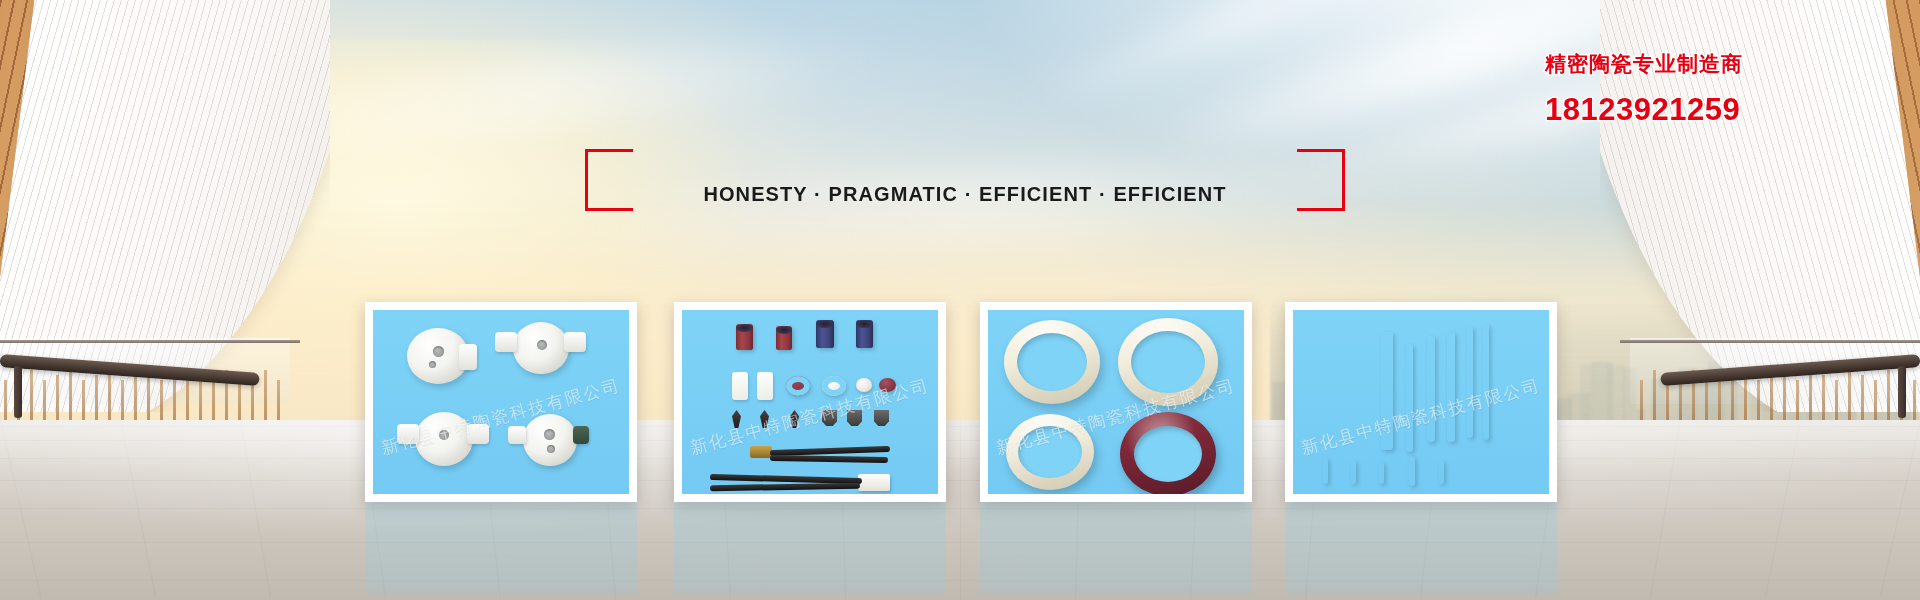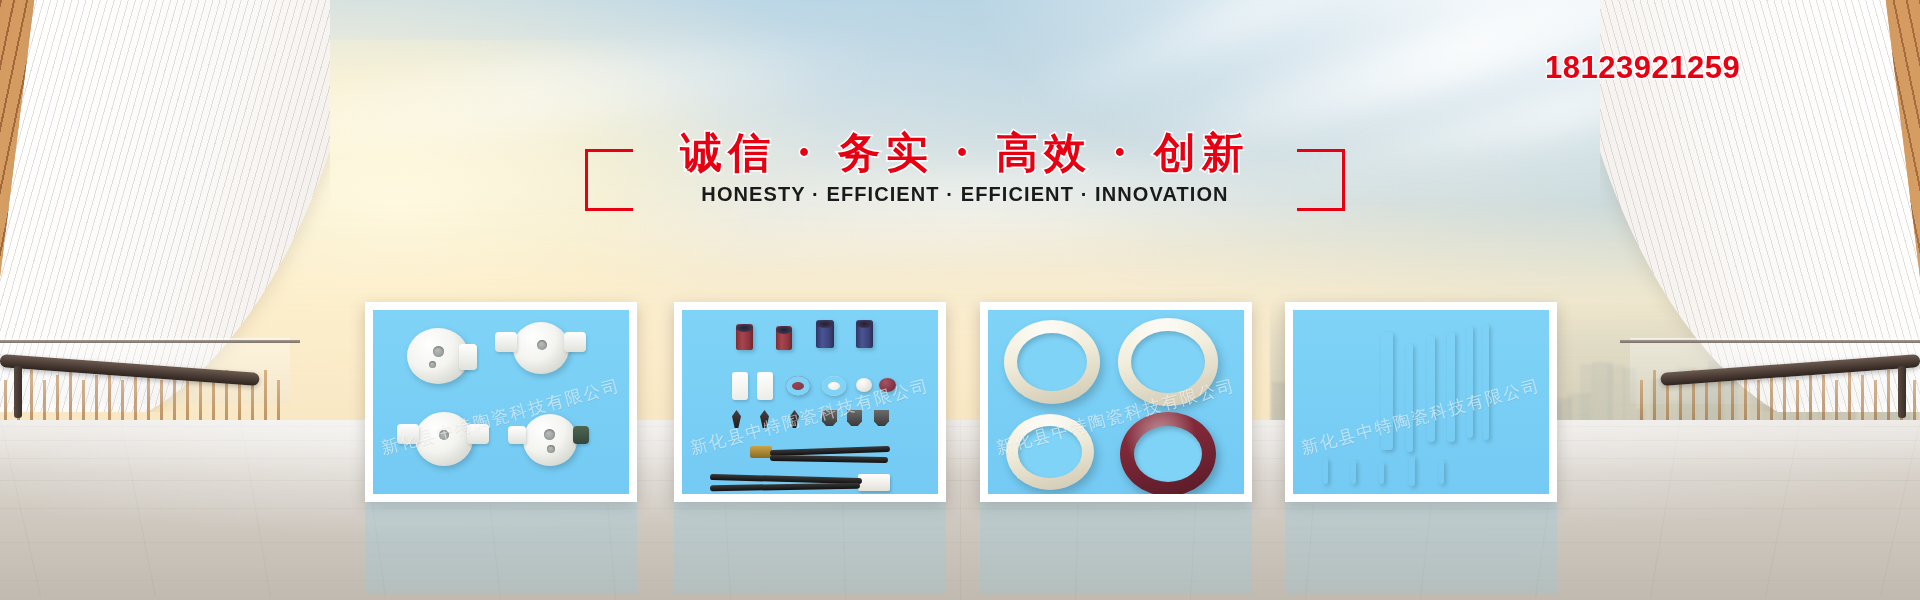--- a/index.html
+++ b/index.html
@@ -459,25 +459,25 @@
       <div class="fv" style="left: 1680px; transform: rotate(9.6deg); opacity: 0.28;"></div>
       <div class="fv" style="left: 1800px; transform: rotate(11.2deg); opacity: 0.28;"></div>
       <div class="fv" style="left: 1920px; transform: rotate(12.8deg); opacity: 0.28;"></div>
     </div>
   <div class="floor-glass"></div>
   <div class="floor-sheen"></div>
 
   <div class="slogan">
     <div class="brk brk-l"></div>
     <div class="brk brk-r"></div>
-    <div class="slogan-cn">诚信 · 务实 · 高效 · 创新</div>
-    <div class="slogan-en">HONESTY · EFFICIENT · EFFICIENT · INNOVATION</div>
+    <div class="slogan-en">HONESTY · PRAGMATIC · EFFICIENT · EFFICIENT</div>
   </div>
 
   <div class="contact">
+    <div class="ct-line1">精密陶瓷专业制造商</div>
     <div class="ct-phone">18123921259</div>
   </div>
 
   <div class="panels">
 
     <div class="panel" style="left:365px; width:272px;">
       <div class="panel-inner">
         <div class="sh holder" style="left:34px; top:18px; width:62px; height:56px;">
           <div class="holder-hole" style="left:26px; top:18px; width:11px; height:11px;"></div>
           <div class="holder-hole" style="left:22px; top:33px; width:7px; height:7px;"></div>

